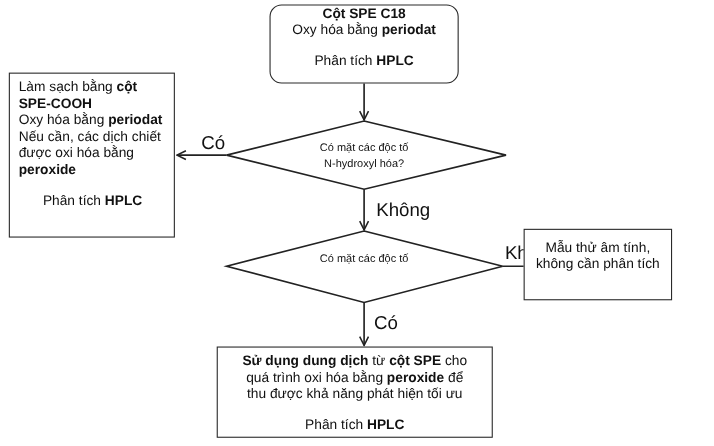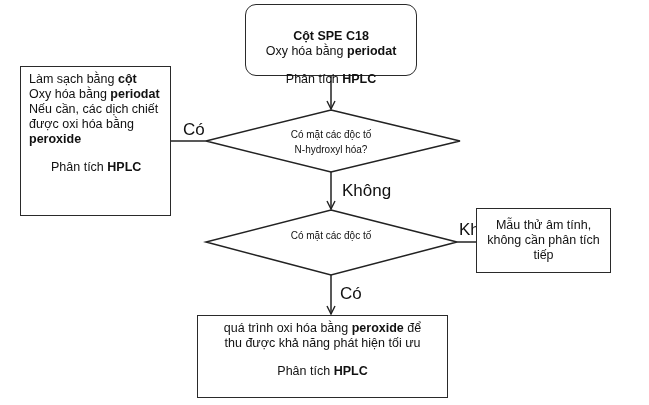--- a/index.html
+++ b/index.html
@@ -32,29 +32,30 @@
 
   <line x1="331" y1="172" x2="331" y2="209" stroke="#222" stroke-width="1.5" marker-end="url(#arr)"></line>
 
   <polygon points="331,210 457,242 331,275 206,242" fill="#fff" stroke="#222" stroke-width="1.5"></polygon>
 
   <line x1="457" y1="242" x2="507" y2="242" stroke="#222" stroke-width="1.5" marker-end="url(#arr)"></line>
 
   <line x1="331" y1="275" x2="331" y2="314" stroke="#222" stroke-width="1.5" marker-end="url(#arr)"></line>
 </svg>
 
-<div class="box center" style="left:245px; top:4px; width:172px; height:72px; border-radius:11px; padding-top:24px;">
+<div class="box center" style="left:245px; top:4px; width:172px; height:72px; border-radius:11px; padding-top:0;">
   <div class="b">Cột SPE C18</div>
   <div><span style="white-space: pre;">Oxy hóa bằng </span><span class="b" style="white-space: pre;">periodat</span></div>
   <div class="gap"></div>
   <div><span style="white-space: pre;">Phân tích </span><span class="b" style="white-space: pre;">HPLC</span></div>
 </div>
 
-<div class="box" style="left:20px; top:66px; width:151px; height:150px; padding:5px 0 0 8px;">
+<div class="box" style="left:8px; top:66px; width:151px; height:150px; padding:5px 0 0 8px;">
   <div><span style="white-space: pre;">Làm sạch bằng </span><span class="b" style="white-space: pre;">cột</span></div>
+  <div class="b">SPE-COOH</div>
   <div><span style="white-space: pre;">Oxy hóa bằng </span><span class="b" style="white-space: pre;">periodat</span></div>
   <div>Nếu cần, các dịch chiết</div>
   <div>được oxi hóa bằng</div>
   <div class="b">peroxide</div>
   <div class="gap"></div>
   <div style="padding-left:22px;"><span style="white-space: pre;">Phân tích </span><span class="b" style="white-space: pre;">HPLC</span></div>
 </div>
 
 <div class="dtext" style="left:256px; top:127px; width:150px;">
   <div>Có mặt các độc tố</div>
@@ -65,21 +66,21 @@
 
 <div class="dtext" style="left:256px; top:228px; width:150px;">
   <div>Có mặt các độc tố</div>
 </div>
 <div class="label" style="left:459px; top:222px;">Không</div>
 <div class="label" style="left:340px; top:286px;">Có</div>
 
 <div class="box center" style="left:476px; top:208px; width:135px; height:65px; padding-top:9px;">
   <div>Mẫu thử âm tính,</div>
   <div>không cần phân tích</div>
-  <div>tiếp</div>
 </div>
 
 <div class="box center" style="left:197px; top:315px; width:251px; height:83px; padding-top:5px;">
+  <div><span class="b" style="white-space: pre;">Sử dụng dung dịch</span><span style="white-space: pre;"> từ </span><span class="b" style="white-space: pre;">cột SPE</span><span style="white-space: pre;"> cho</span></div>
   <div><span style="white-space: pre;">quá trình oxi hóa bằng </span><span class="b" style="white-space: pre;">peroxide</span><span style="white-space: pre;"> để</span></div>
   <div>thu được khả năng phát hiện tối ưu</div>
   <div class="gap"></div>
   <div><span style="white-space: pre;">Phân tích </span><span class="b" style="white-space: pre;">HPLC</span></div>
 </div>
 
 </body></html>

